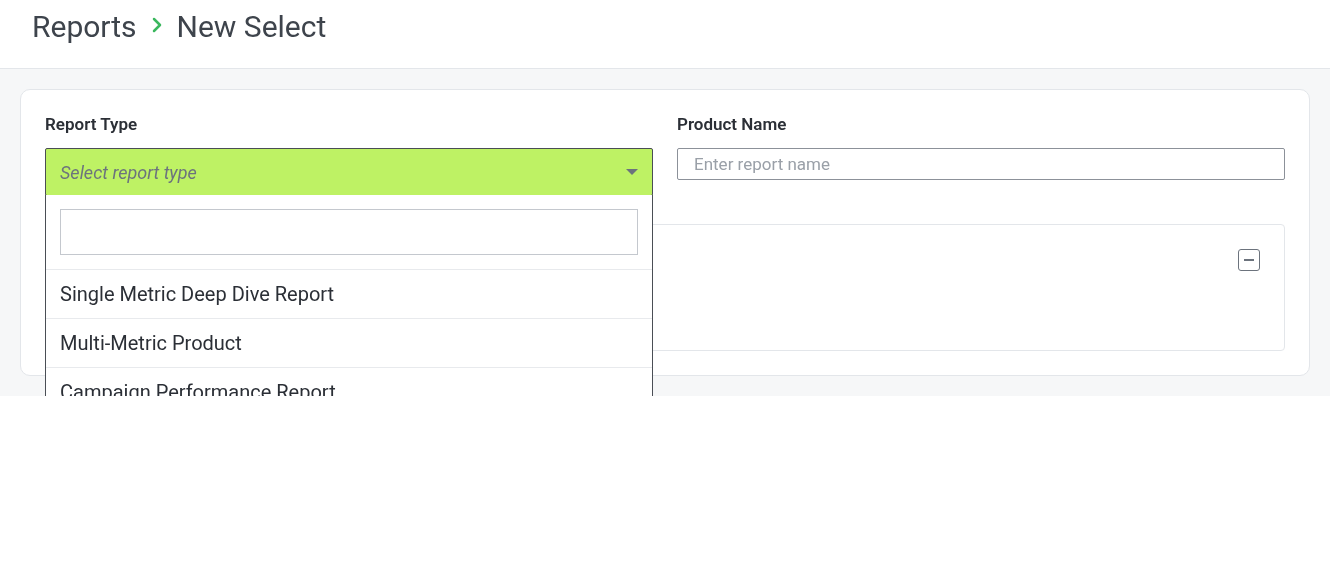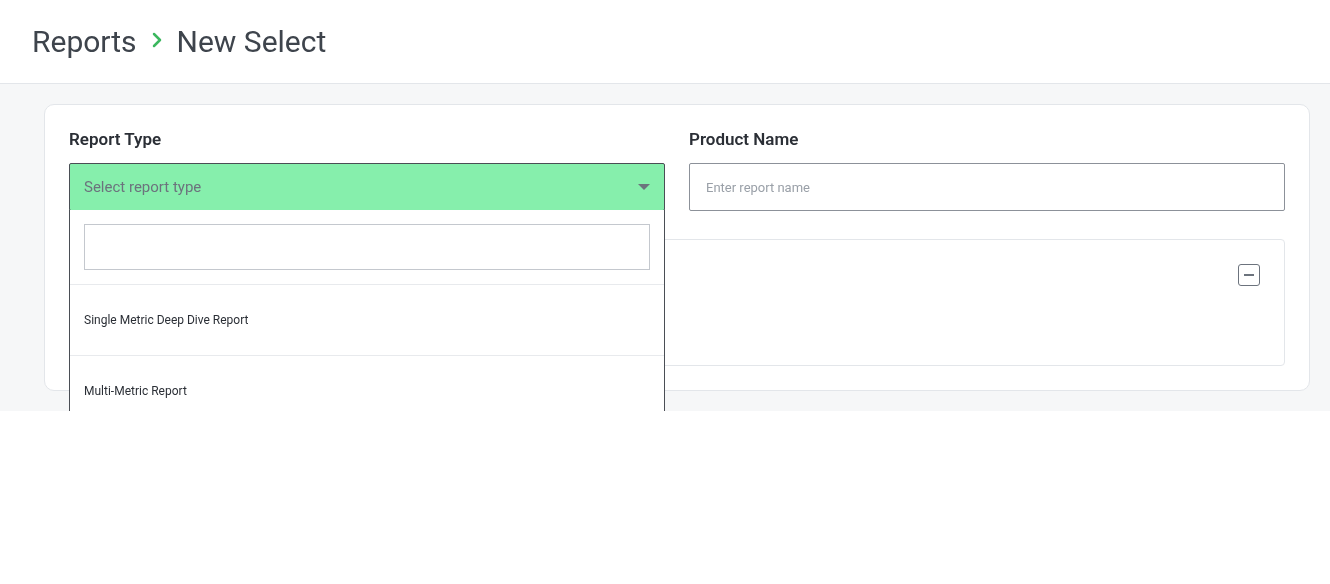--- a/index.html
+++ b/index.html
@@ -7,21 +7,21 @@
       margin: 0;
       padding: 0;
     }
     body {
       font-family: -apple-system, BlinkMacSystemFont, "Segoe UI", Roboto, Helvetica, Arial, sans-serif;
       background: #ffffff;
       color: #2b2f36;
       width: 1330px;
     }
     .header {
-      padding: 24px 32px 24px 32px;
+      padding: 9px 32px 24px 32px;
       border-bottom: 1px solid #e3e6ea;
     }
     .breadcrumb {
       display: flex;
       align-items: center;
       gap: 14px;
       font-size: 30px;
       font-weight: 400;
       color: #3e444c;
     }
@@ -37,21 +37,20 @@
     .content-area {
       background: #f6f7f8;
       padding: 20px;
     }
     .card {
       background: #ffffff;
       border: 1px solid #e3e6ea;
       border-radius: 10px;
       padding: 24px;
       position: relative;
-      margin-left: 24px;
     }
     .row {
       display: flex;
       gap: 24px;
     }
     .col {
       flex: 1;
       min-width: 0;
     }
     .field-label {
@@ -60,29 +59,30 @@
       color: #2b2f36;
       margin-bottom: 14px;
     }
     .select-box {
       position: relative;
     }
     .select-trigger {
       width: 100%;
       height: 48px;
       border: 1px solid #4a4e55;
-      background: #86efac;
+      background: #bef264;
       border-radius: 2px;
       padding: 0 14px;
       display: flex;
       align-items: center;
       justify-content: space-between;
-      font-size: 15px;
+      font-size: 18px;
       color: #6c737d;
       cursor: pointer;
+      font-style: italic;
     }
     .caret-down {
       width: 0;
       height: 0;
       border-left: 6px solid transparent;
       border-right: 6px solid transparent;
       border-top: 6px solid #6c737d;
     }
     .dropdown-panel {
       position: absolute;
@@ -103,33 +103,33 @@
       border: 1px solid #c4c8ce;
       padding: 0 10px;
       font-size: 18px;
       outline: none;
       font-family: inherit;
     }
     .dropdown-list {
       list-style: none;
     }
     .dropdown-item {
-      padding: 28px 14px;
-      font-size: 12px;
+      padding: 12px 14px;
+      font-size: 20px;
       color: #2b2f36;
       border-top: 1px solid #e8eaed;
       cursor: pointer;
     }
     .text-input {
       width: 100%;
-      height: 48px;
+      height: 32px;
       border: 1px solid #8c9199;
       border-radius: 2px;
       padding: 0 16px;
-      font-size: 13px;
+      font-size: 17px;
       color: #2b2f36;
       outline: none;
       font-family: inherit;
     }
     .text-input::placeholder {
       color: #9aa0a8;
     }
     .info-panel {
       margin-top: 28px;
       border: 1px solid #e3e6ea;
@@ -198,21 +198,21 @@
           <div class="select-trigger">
             <span>Select report type</span>
             <span class="caret-down"></span>
           </div>
           <div class="dropdown-panel">
             <div class="dropdown-search-wrap">
               <input type="text" class="dropdown-search" autofocus="" value="" style="">
             </div>
             <ul class="dropdown-list">
               <li class="dropdown-item">Single Metric Deep Dive Report</li>
-              <li class="dropdown-item">Multi-Metric Report</li>
+              <li class="dropdown-item">Multi-Metric Product</li>
               <li class="dropdown-item">Campaign Performance Report</li>
               <li class="dropdown-item">Flows Performance Report</li>
               <li class="dropdown-item">Product Performance Report</li>
             </ul>
           </div>
         </div>
       </div>
       <div class="col">
         <div class="field-label">Product Name</div>
         <input type="text" class="text-input" placeholder="Enter report name" style="">

